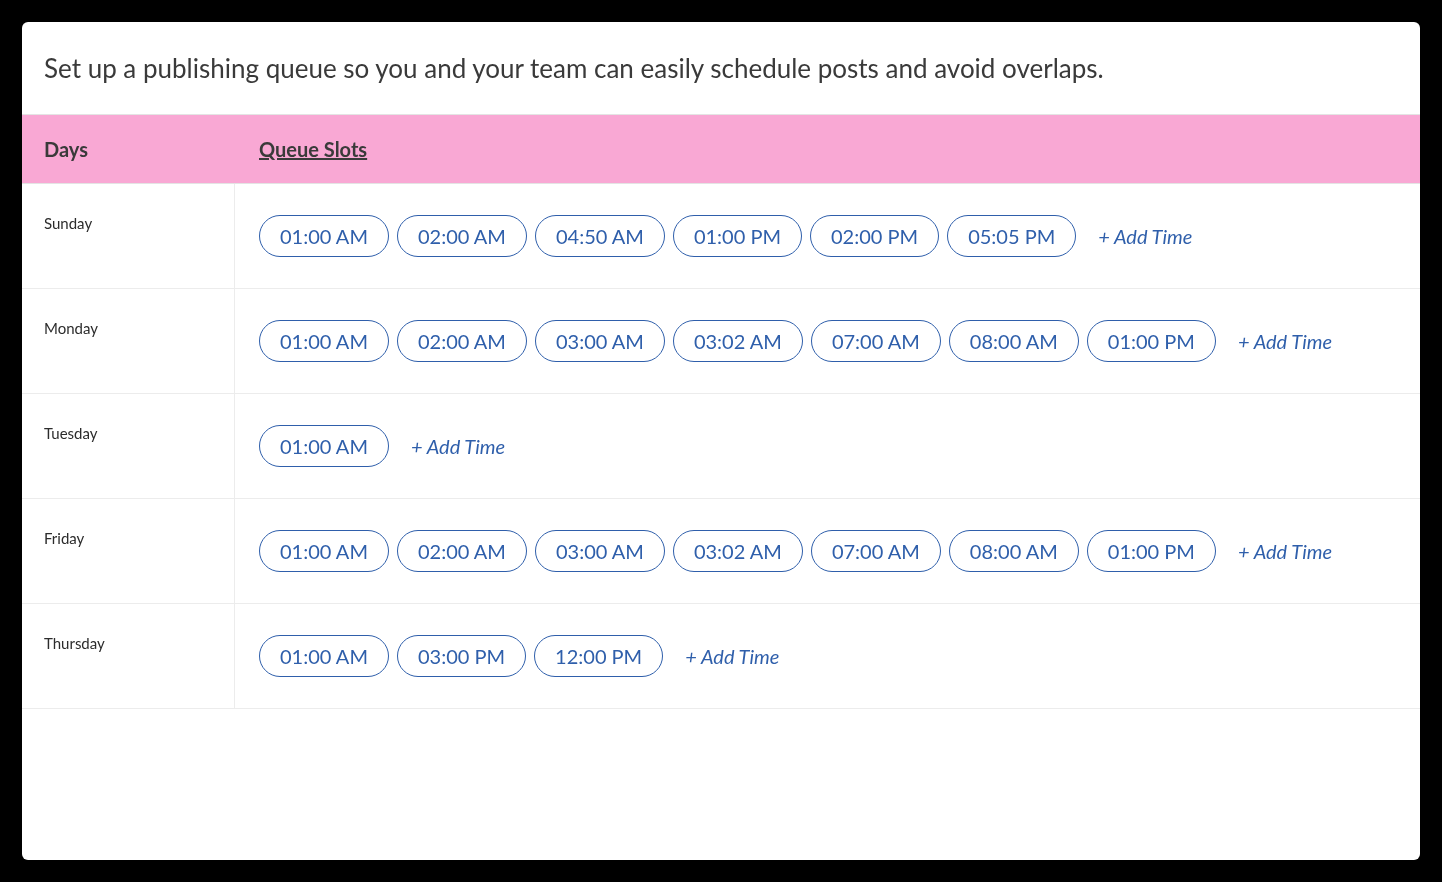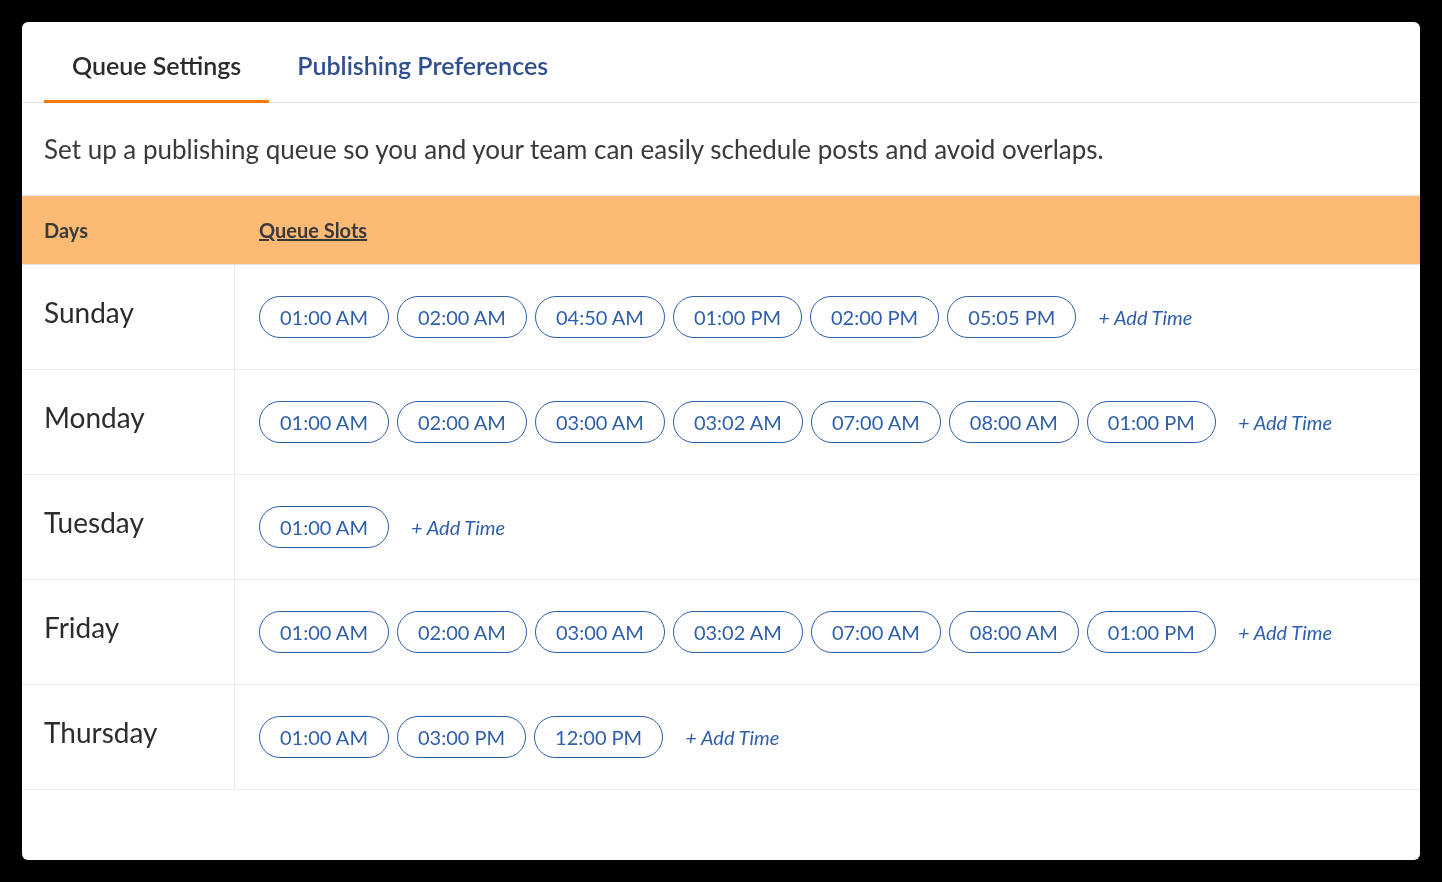--- a/index.html
+++ b/index.html
@@ -52,21 +52,21 @@
     }
     .description {
       padding: 30px 22px;
       font-size: 26px;
       color: #3a3a3a;
       border-bottom: 1px solid #e4e4e4;
     }
     .header-row {
       display: flex;
       padding: 22px 22px;
-      background: #fdba74;
+      background: #f9a8d4;
       border-bottom: 1px solid #e4e4e4;
       font-size: 20px;
       font-weight: 700;
       color: #3a3a3a;
     }
     .col-days {
       width: 215px;
       flex-shrink: 0;
     }
     .col-slots {
@@ -89,21 +89,21 @@
       left: 212px;
       top: 0;
       bottom: 0;
       width: 1px;
       background: #ececec;
     }
     .day-label {
       width: 215px;
       flex-shrink: 0;
       padding: 30px 22px 0 22px;
-      font-size: 28px;
+      font-size: 15px;
       color: #2c2c2c;
     }
     .slot-container {
       flex: 1;
       display: flex;
       flex-wrap: wrap;
       align-items: center;
       padding: 22px 18px 22px 22px;
       gap: 8px;
       text-align: right;
@@ -127,24 +127,20 @@
       padding-left: 14px;
       cursor: pointer;
       white-space: nowrap;
     }
   </style>
 </head>
 <body>
 
 <div class="card">
 
-  <div class="tabs">
-    <div class="tab active">Queue Settings</div>
-    <div class="tab">Publishing Preferences</div>
-  </div>
 
   <div class="description">Set up a publishing queue so you and your team can easily schedule posts and avoid overlaps.</div>
 
   <div class="header-row">
     <div class="col-days">Days</div>
     <div class="col-slots">Queue Slots</div>
   </div>
 
   <div class="rows">
       <div class="day-row">

